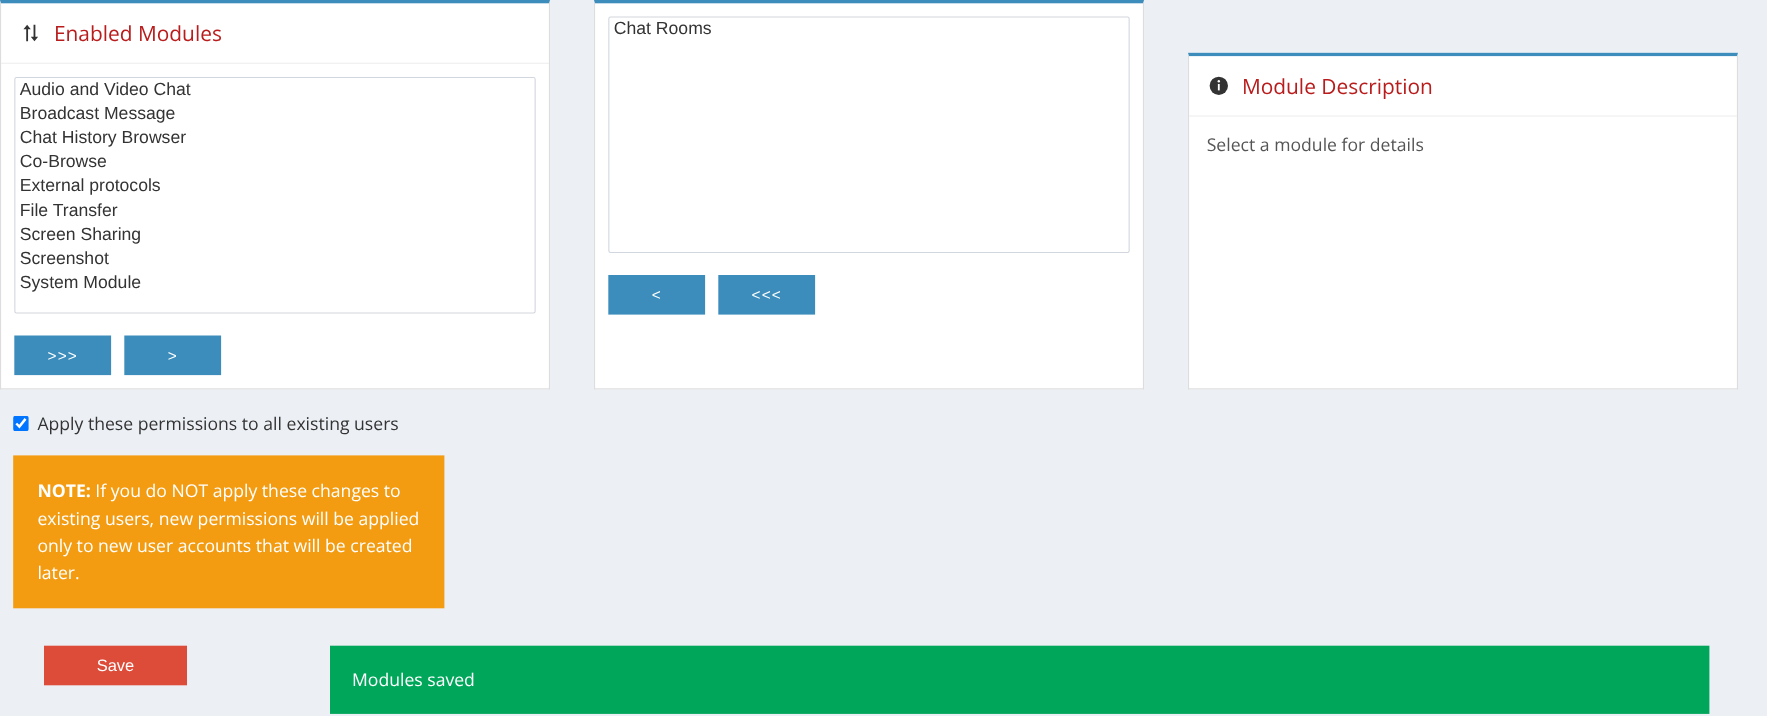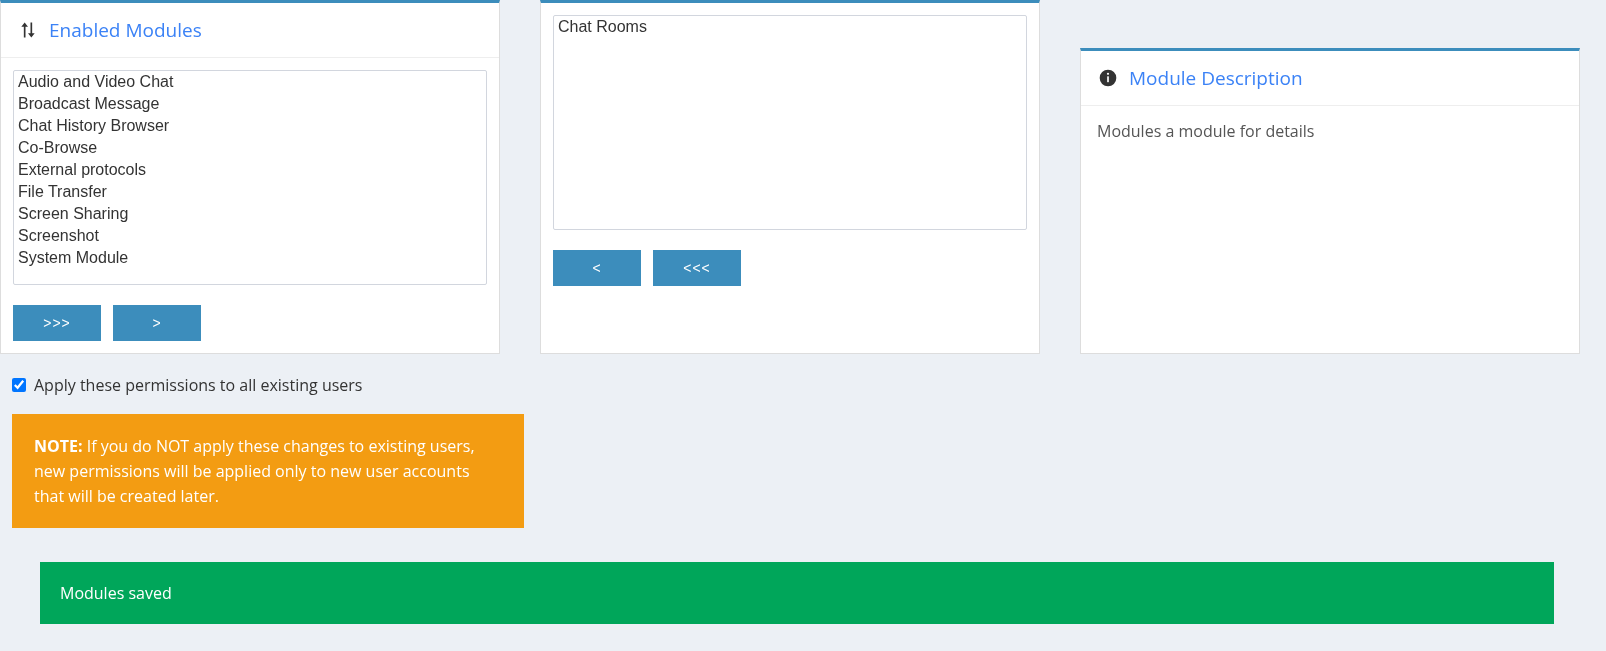--- a/index.html
+++ b/index.html
@@ -37,21 +37,21 @@
   .panel-header .icon {
     width: 22px;
     height: 22px;
     display: inline-flex;
     align-items: center;
     justify-content: center;
   }
   .panel-header h3 {
     font-size: 19px;
     font-weight: 400;
-    color: #3b82f6;
+    color: #b91c1c;
   }
   .panel-body {
     padding: 12px;
   }
   select.module-list {
     width: 100%;
     height: 215px;
     border: 1px solid #d2d6de;
     background: #fff;
     font-size: 16px;
@@ -95,21 +95,21 @@
     gap: 8px;
     color: #333;
     font-size: 16px;
     margin-bottom: 18px;
   }
   .checkbox-row input { width: 14px; height: 14px; }
   .note-box {
     background: #f39c12;
     color: #fff;
     padding: 20px 22px;
-    width: 512px;
+    width: 392px;
     font-size: 16px;
     line-height: 1.55;
   }
   .note-box strong { font-weight: 700; }
   .save-row {
     display: flex;
     align-items: stretch;
     gap: 130px;
     margin-top: 34px;
     padding-left: 28px;
@@ -185,31 +185,32 @@
     <div class="panel-header">
       <span class="icon info-icon">
         <svg viewBox="0 0 24 24" fill="#333">
             <circle cx="12" cy="12" r="10"></circle>
             <rect x="11" y="10" width="2" height="7" fill="#fff"></rect>
             <circle cx="12" cy="7" r="1.3" fill="#fff"></circle>
           </svg>
       </span>
       <h3>Module Description</h3>
     </div>
-    <div class="desc-body">Modules a module for details</div>
+    <div class="desc-body">Select a module for details</div>
   </div>
 
 </div>
 
 <div class="bottom-section">
   <label class="checkbox-row">
     <input type="checkbox" id="apply-check" checked="" style="">
     <span>Apply these permissions to all existing users</span>
   </label>
 
   <div class="note-box">
     <strong>NOTE:</strong><span> If you do NOT apply these changes to existing users, new permissions will be applied only to new user accounts that will be created later.</span>
   </div>
 
   <div class="save-row">
+    <button class="btn-save">Save</button>
     <div class="alert-success">Modules saved</div>
   </div>
 </div>
 
 </body></html>

